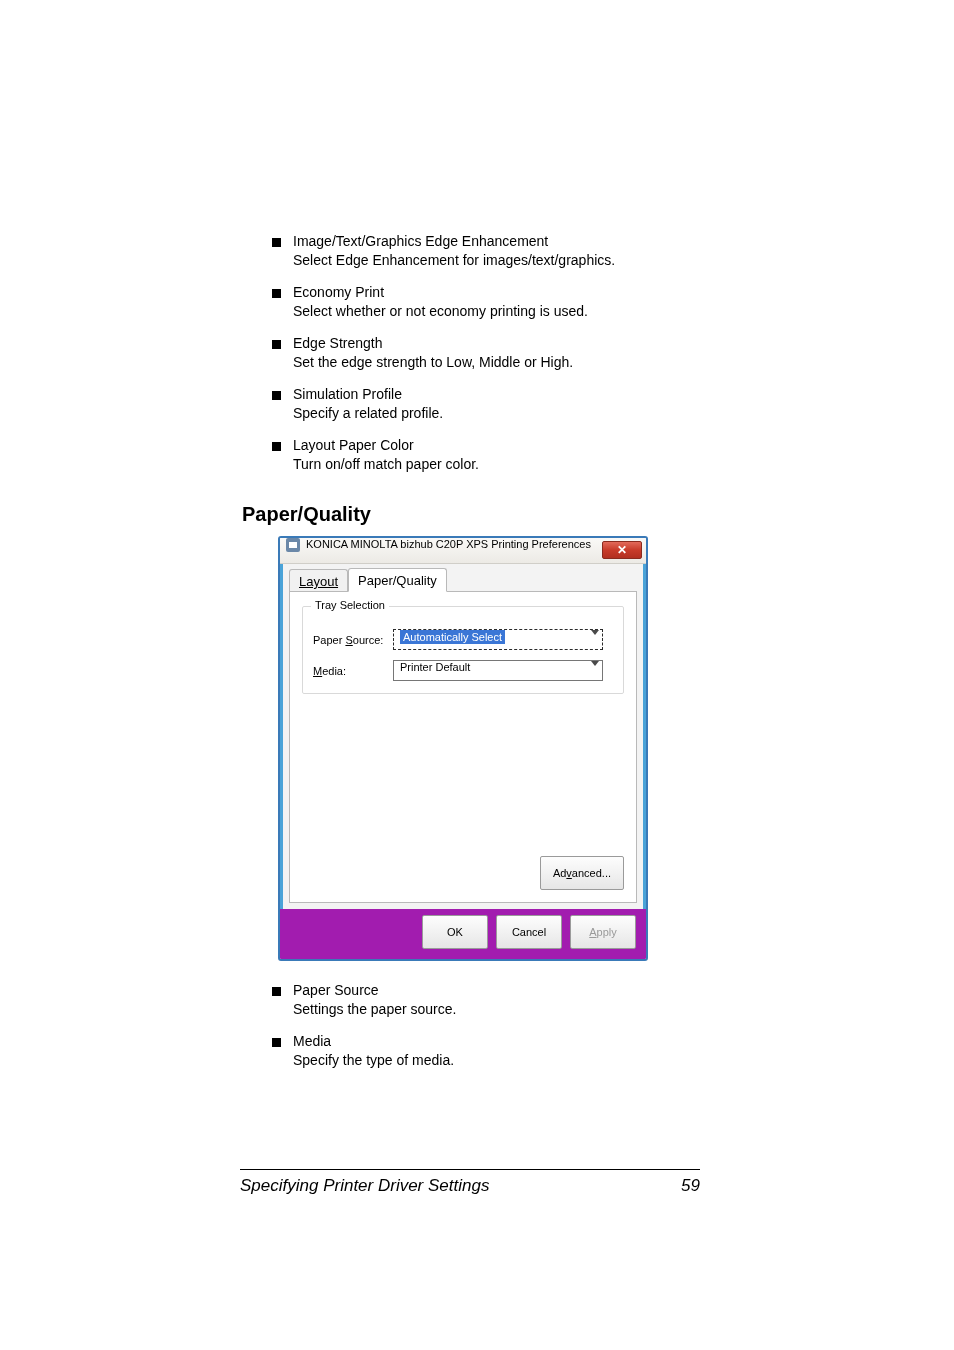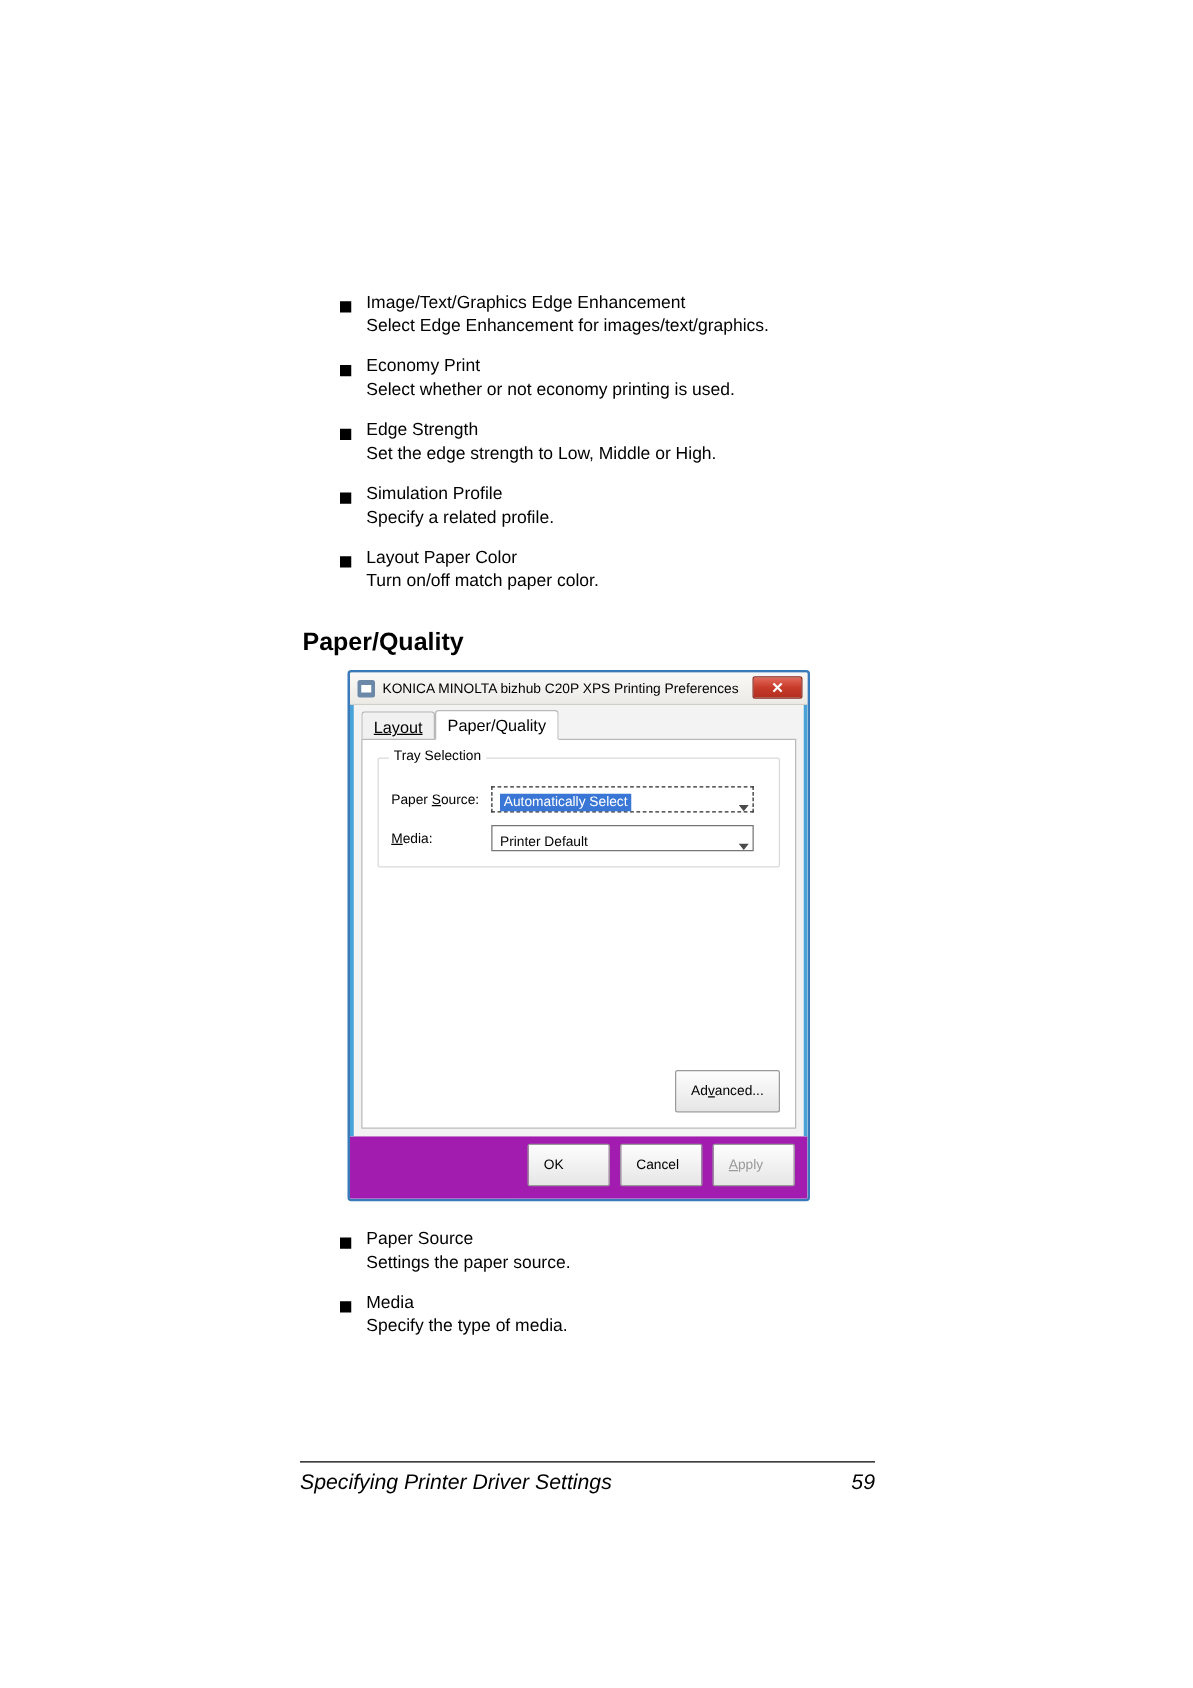--- a/index.html
+++ b/index.html
@@ -7,21 +7,21 @@
   body { font-family: Arial, Helvetica, sans-serif; color: #000; }
 
   .page {
     position: relative;
     width: 954px;
     height: 1350px;
     padding: 232px 272px 0 272px;
   }
 
   .bullet-block { margin-bottom: 14px; }
-  .bullet-row { display: flex; align-items: flex-end; }
+  .bullet-row { display: flex; align-items: center; }
   .square-bullet {
     width: 9px; height: 9px; background: #000; flex-shrink: 0;
     margin-top: 3px; margin-right: 12px;
   }
   .bullet-title { font-size: 14px; line-height: 18px; }
   .bullet-desc { font-size: 14px; line-height: 18px; margin-left: 21px; margin-top: 1px; }
 
   .section-heading {
     font-size: 20px; font-weight: bold; margin-top: 30px; margin-bottom: 10px;
     margin-left: -30px;
@@ -35,21 +35,21 @@
     border-radius: 3px;
     overflow: hidden;
     background: #fff;
     box-shadow: 0 0 0 rgba(0,0,0,0);
   }
   .titlebar {
     position: relative;
     height: 26px;
     background: linear-gradient(to bottom, #faf9f7 0%, #eceae5 100%);
     border-bottom: 1px solid #d0cec8;
-    display: flex; align-items: center;
+    display: flex; 
     padding-left: 6px;
     font-size: 11px;
     color: #000;
   }
   .titlebar-icon {
     width: 14px; height: 14px; background: #6b88a8; margin-right: 6px;
     display: inline-block; border-radius: 2px;
     position: relative;
   }
   .titlebar-icon::after {
@@ -101,38 +101,38 @@
   }
   .groupbox-label {
     position: absolute; top: -8px; left: 8px; background: #fff;
     padding: 0 4px; font-size: 11px; color: #000;
   }
   .form-row { display: flex; align-items: center; margin-bottom: 10px; }
   .form-label { width: 80px; font-size: 11px; }
   .uline { text-decoration: underline; }
   .combo {
     flex: 1; height: 21px; border: 1px solid #767676;
-    display: flex; align-items: flex-end; justify-content: space-between;
+    display: flex; align-items: flex-start; justify-content: space-between;
     background: #fff; padding: 0 3px 0 6px; font-size: 11px;
     position: relative;
   }
   .combo.selected {
     border: 1px dashed #2a2a2a;
   }
   .combo.selected .combo-text {
     background: #3a76d6; color: #fff; padding: 1px 3px;
   }
   .combo-caret {
     width: 0; height: 0; border-left: 4px solid transparent;
     border-right: 4px solid transparent; border-top: 5px solid #4a4a4a;
     margin-left: 6px;
   }
 
   .btn {
-    display: inline-flex; align-items: center; justify-content: flex-start;
+    display: inline-flex; align-items: center; justify-content: center;
     font-size: 11px; height: 22px;
     border: 1px solid #9a9a9a; border-radius: 2px;
     background: linear-gradient(to bottom, #fdfdfd, #e6e6e6);
     padding: 16px 12px;
   }
   .btn.disabled { color: #9a9a9a; }
   .advanced-btn {
     position: absolute; right: 12px; bottom: 12px;
   }
   .bottom-buttons {

